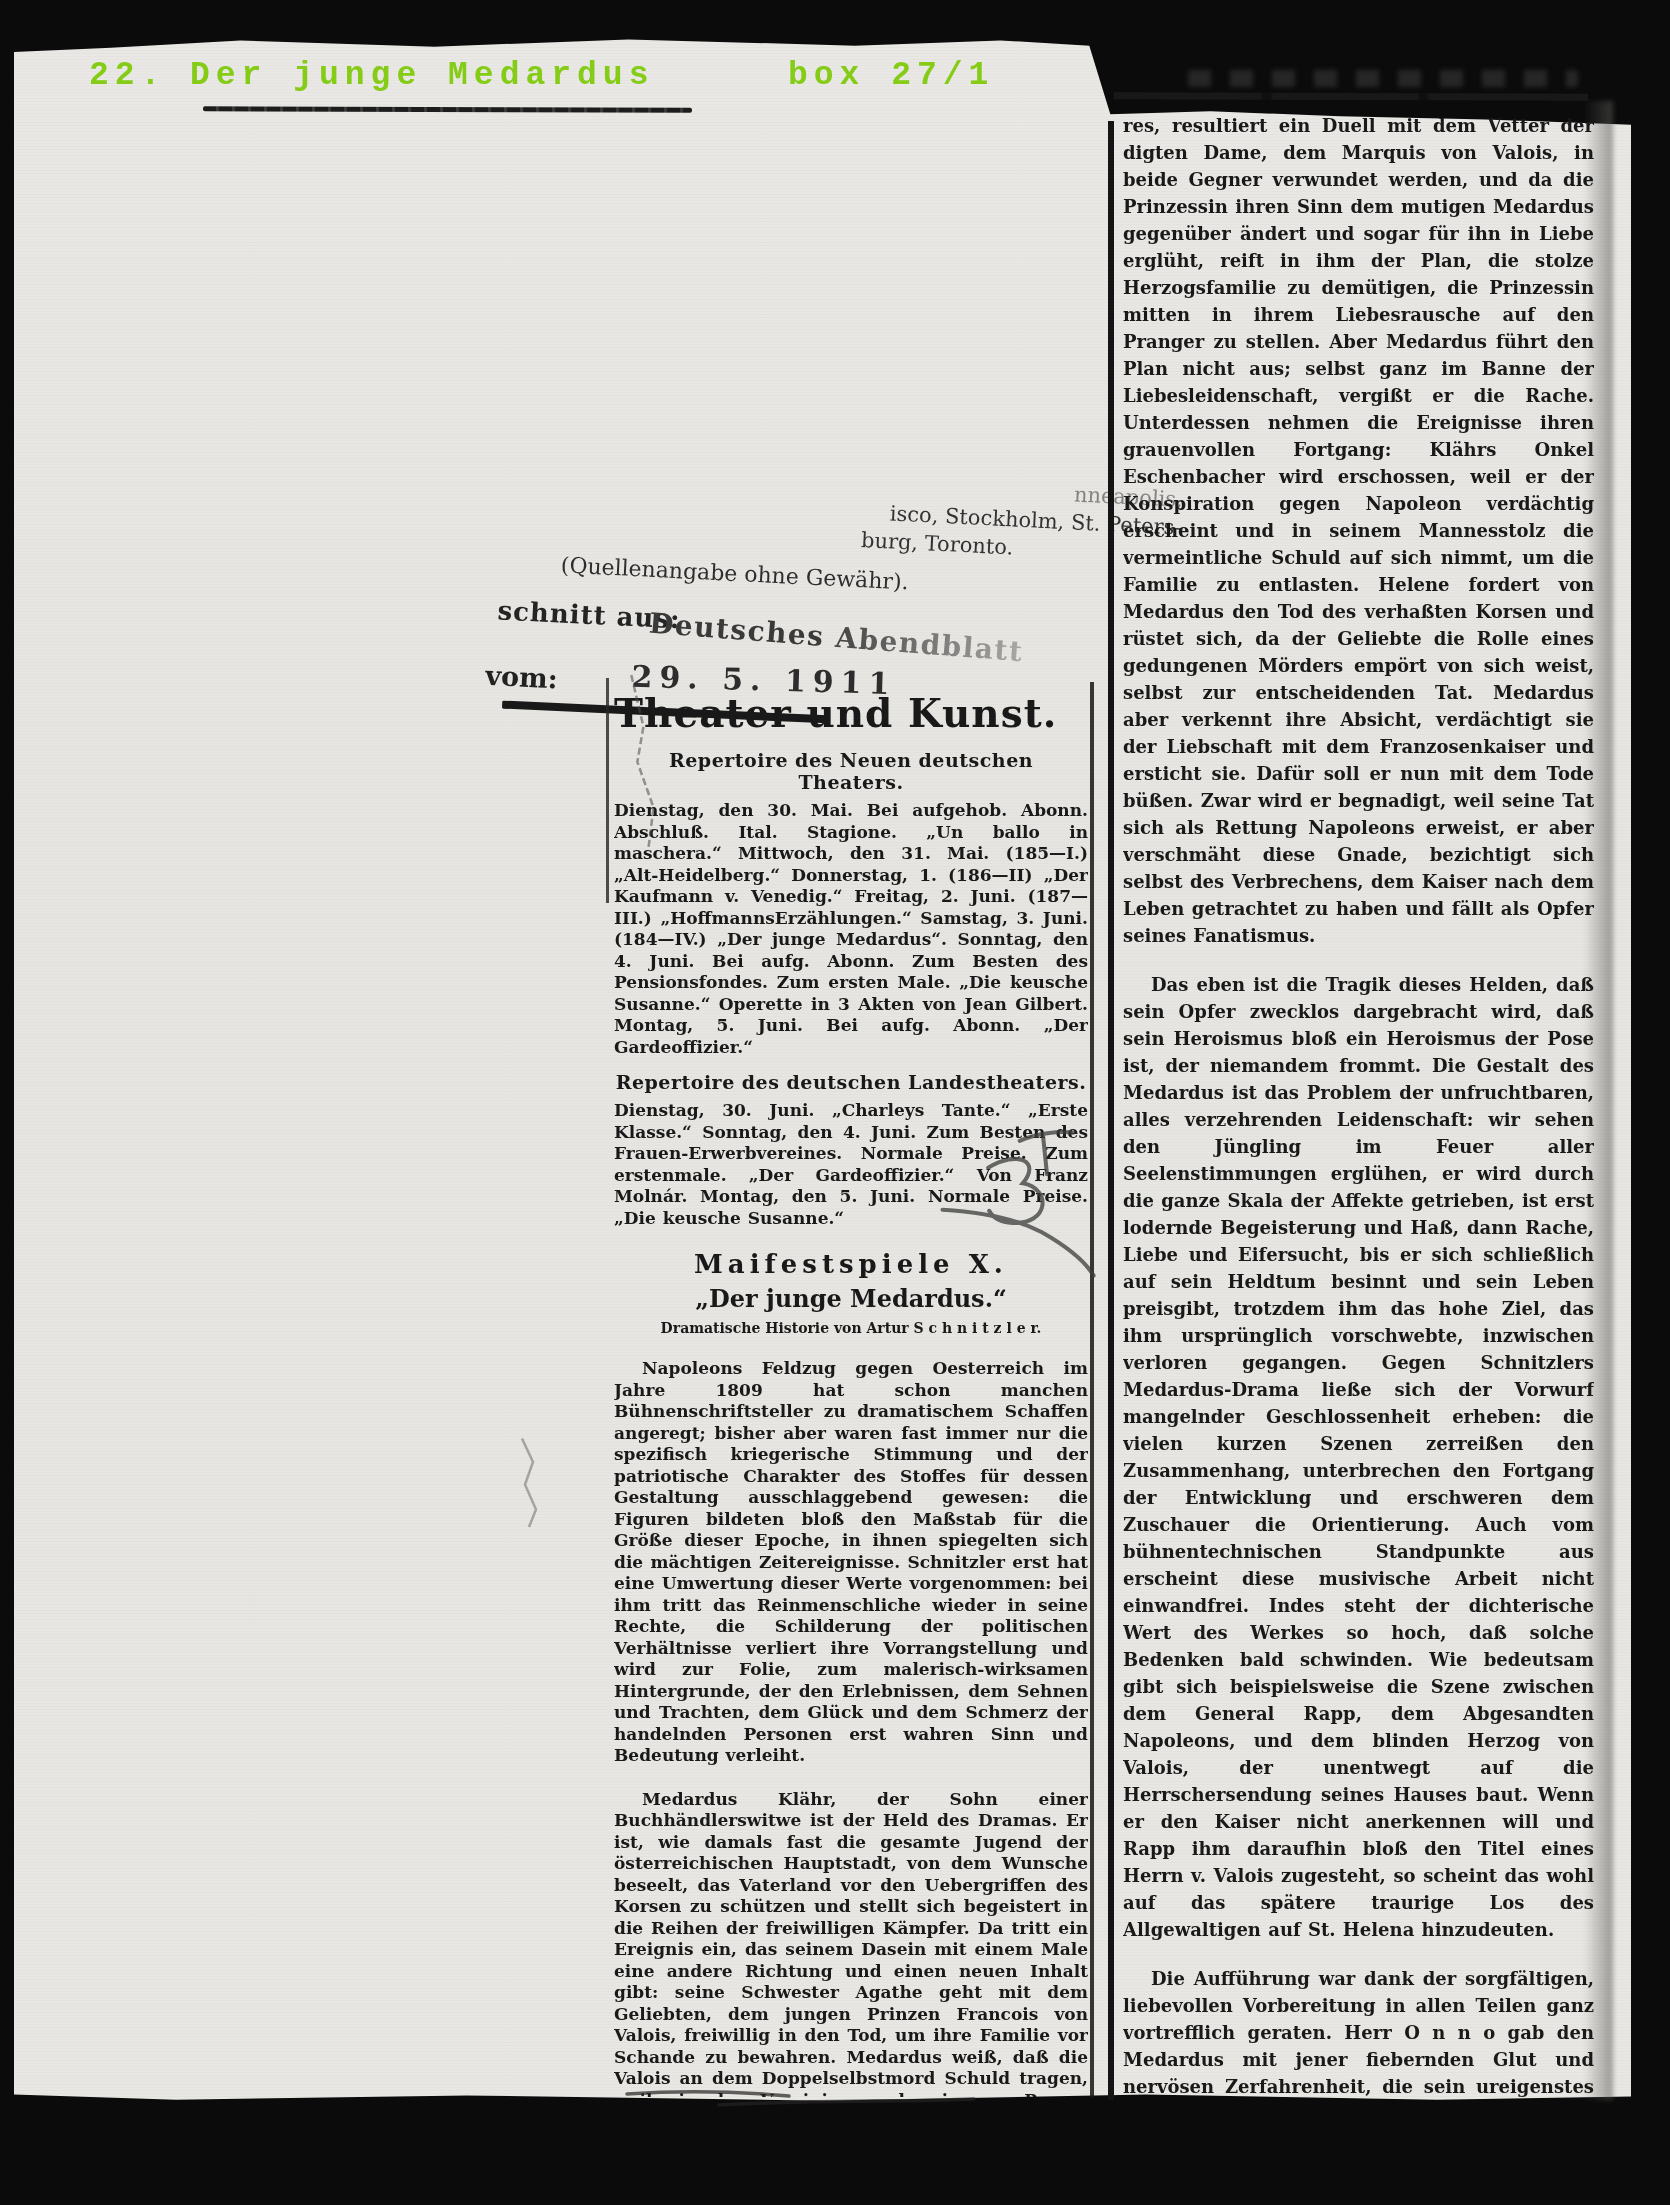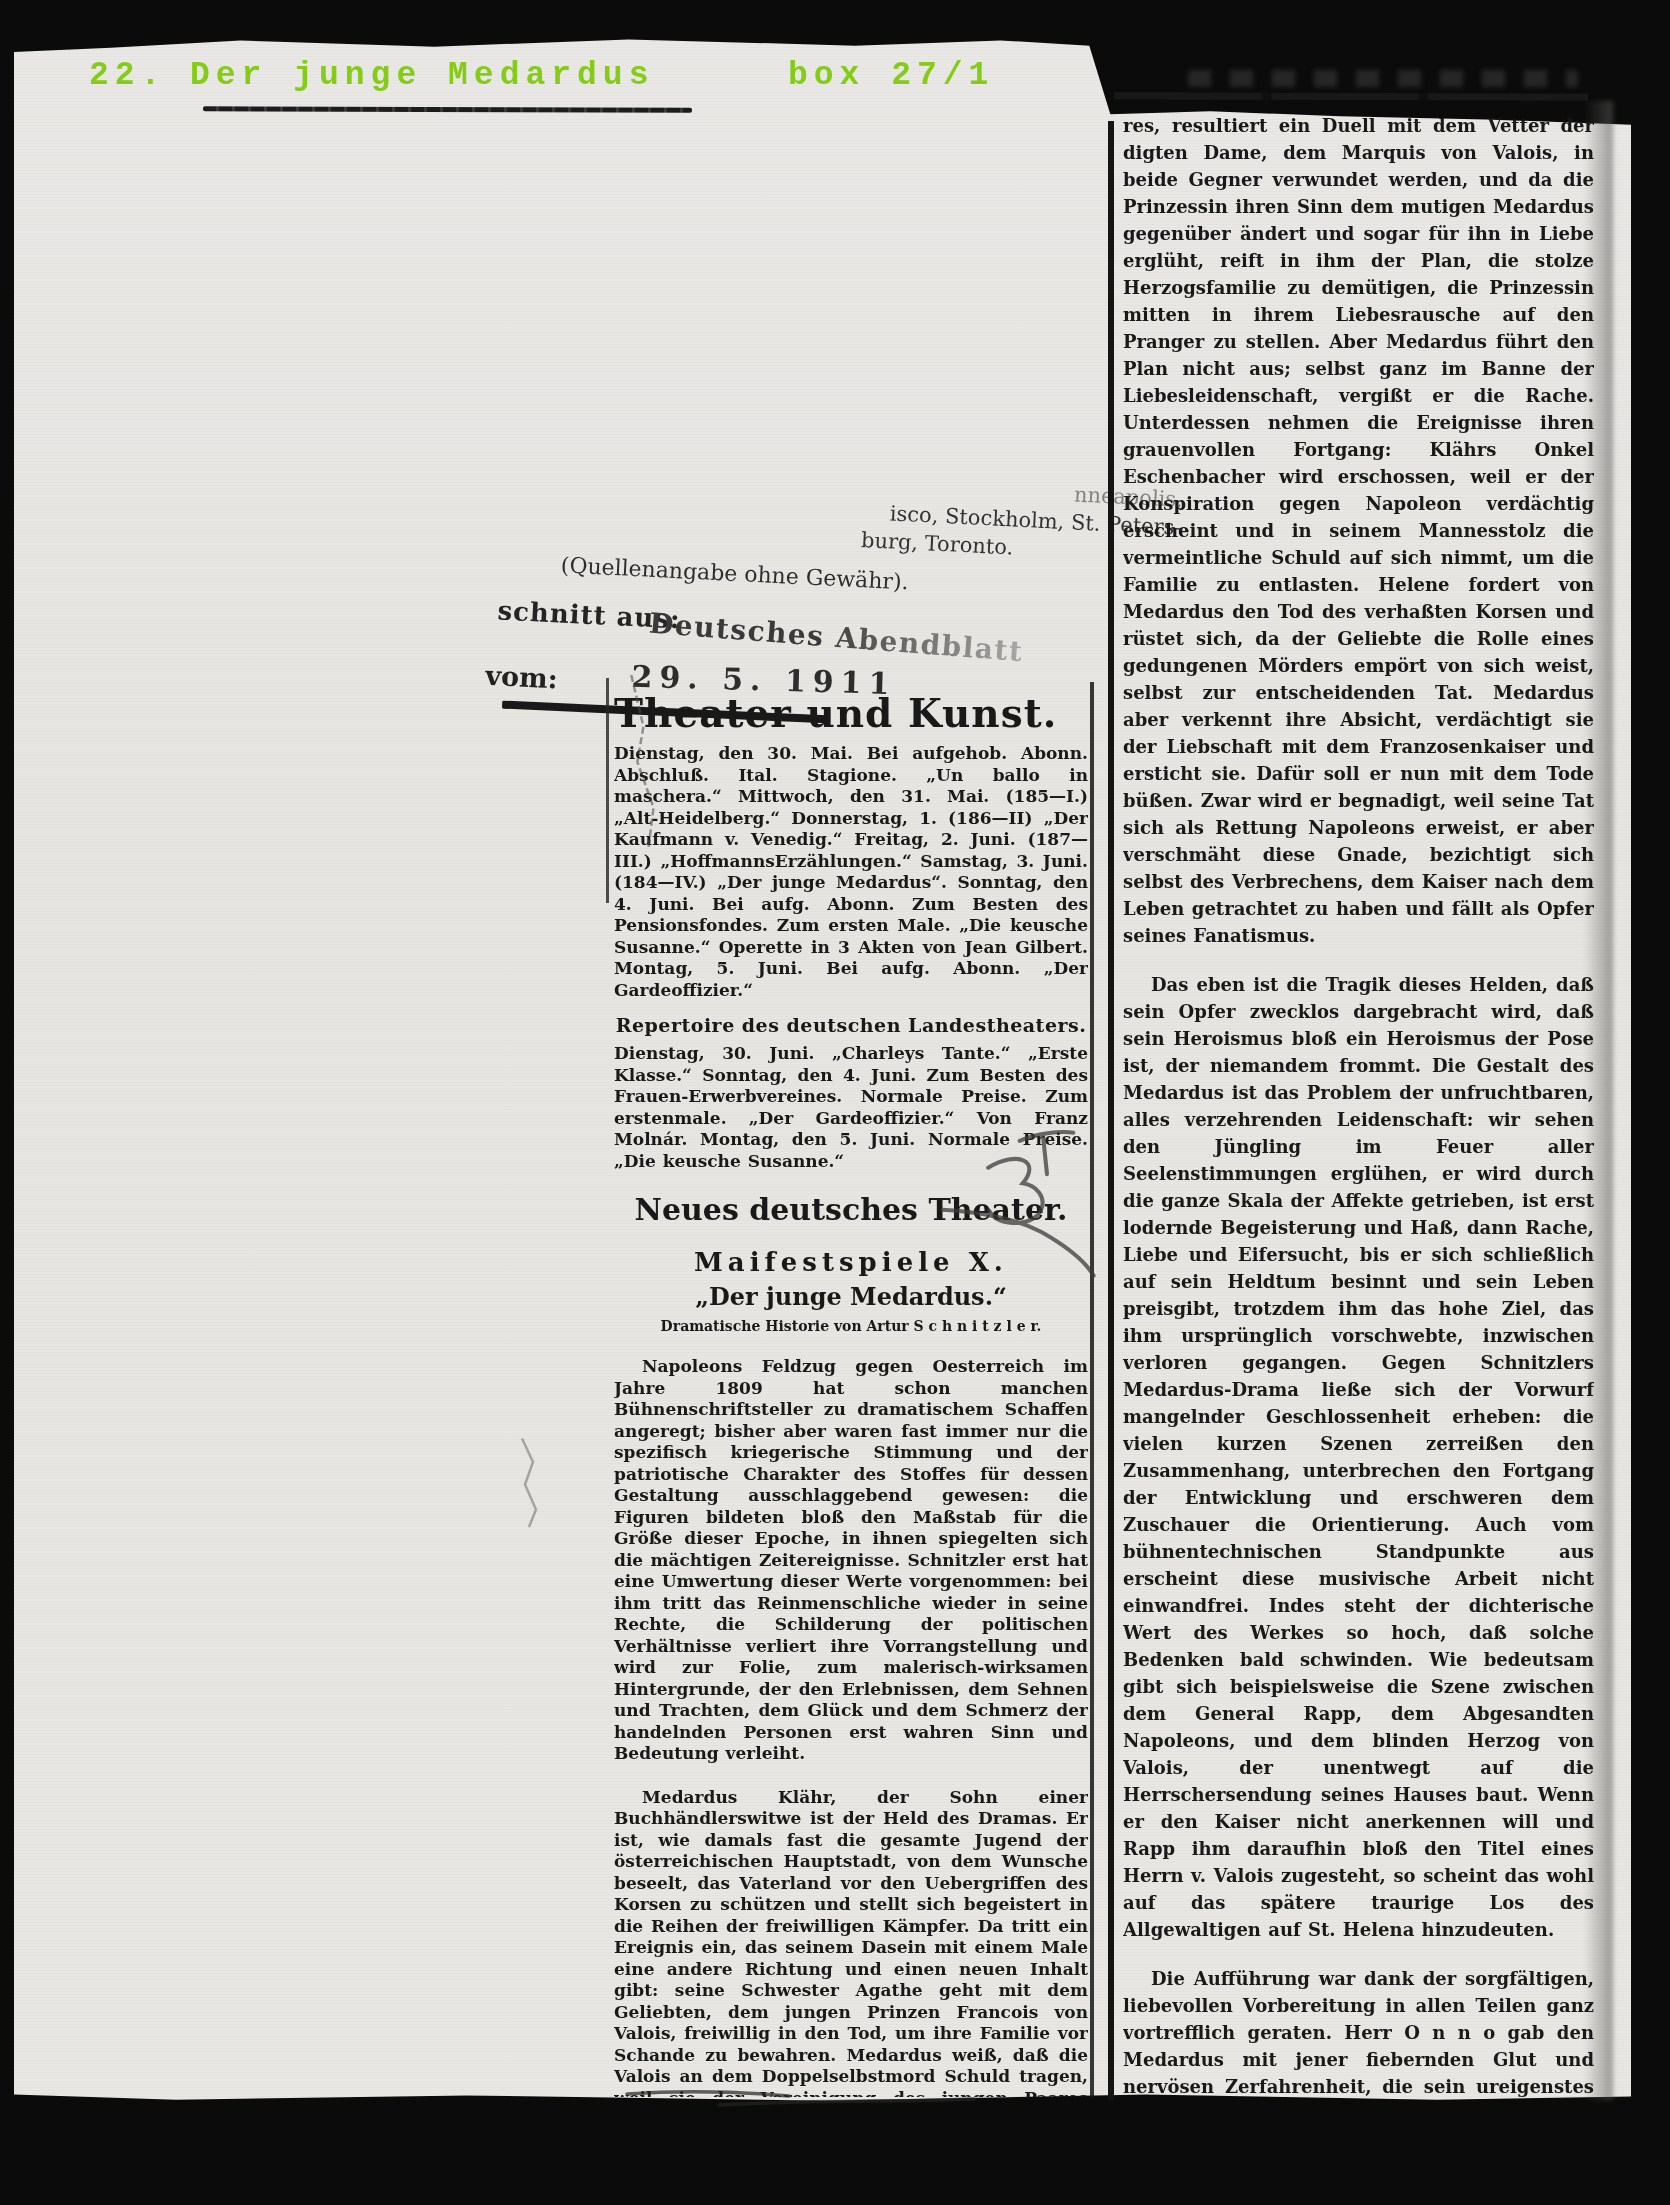--- a/index.html
+++ b/index.html
@@ -115,24 +115,24 @@
 
 <div class="rule-left-edge"></div>
 <div class="rule-mid-a"></div>
 <div class="rule-mid-b"></div>
 <div class="smudge-right"></div>
 <div class="smudge-top"></div>
 <div class="toprule-right"></div>
 
 <div class="col col-left fr">
   <div class="h-main">Theater und Kunst.</div>
+  <div class="h-sub">Repertoire des Neuen deutschen Theaters.</div>
   <div class="body-l mt">Dienstag, den 30. Mai. Bei aufgehob. Abonn. Abschluß. Ital. Stagione. „Un ballo in maschera.“ Mittwoch, den 31. Mai. (185—I.) „Alt-Heidelberg.“ Donnerstag, 1. (186—II) „Der Kaufmann v. Venedig.“ Freitag, 2. Juni. (187—III.) „HoffmannsErzählungen.“ Samstag, 3. Juni. (184—IV.) „Der junge Medardus“. Sonntag, den 4. Juni. Bei aufg. Abonn. Zum Besten des Pensionsfondes. Zum ersten Male. „Die keusche Susanne.“ Operette in 3 Akten von Jean Gilbert. Montag, 5. Juni. Bei aufg. Abonn. „Der Gardeoffizier.“</div>
   <div class="h-sub">Repertoire des deutschen Landestheaters.</div>
   <div class="body-l mt">Dienstag, 30. Juni. „Charleys Tante.“ „Erste Klasse.“ Sonntag, den 4. Juni. Zum Besten des Frauen-Erwerbvereines. Normale Preise. Zum erstenmale. „Der Gardeoffizier.“ Von Franz Molnár. Montag, den 5. Juni. Normale Preise. „Die keusche Susanne.“</div>
-  <div class="h-sec">Neues deutsches Theater.</div>
   <div class="h-mai">Maifestspiele X.</div>
   <div class="h-title">„Der junge Medardus.“</div>
   <div class="h-byline">Dramatische Historie von Artur S c h n i t z l e r.</div>
   <div class="body-l indent gap">Napoleons Feldzug gegen Oesterreich im Jahre 1809 hat schon manchen Bühnenschriftsteller zu dramatischem Schaffen angeregt; bisher aber waren fast immer nur die spezifisch kriegerische Stimmung und der patriotische Charakter des Stoffes für dessen Gestaltung ausschlaggebend gewesen: die Figuren bildeten bloß den Maßstab für die Größe dieser Epoche, in ihnen spiegelten sich die mächtigen Zeitereignisse. Schnitzler erst hat eine Umwertung dieser Werte vorgenommen: bei ihm tritt das Reinmenschliche wieder in seine Rechte, die Schilderung der politischen Verhältnisse verliert ihre Vorrangstellung und wird zur Folie, zum malerisch-wirksamen Hintergrunde, der den Erlebnissen, dem Sehnen und Trachten, dem Glück und dem Schmerz der handelnden Personen erst wahren Sinn und Bedeutung verleiht.</div>
   <div class="body-l indent gap">Medardus Klähr, der Sohn einer Buchhändlerswitwe ist der Held des Dramas. Er ist, wie damals fast die gesamte Jugend der österreichischen Hauptstadt, von dem Wunsche beseelt, das Vaterland vor den Uebergriffen des Korsen zu schützen und stellt sich begeistert in die Reihen der freiwilligen Kämpfer. Da tritt ein Ereignis ein, das seinem Dasein mit einem Male eine andere Richtung und einen neuen Inhalt gibt: seine Schwester Agathe geht mit dem Geliebten, dem jungen Prinzen Francois von Valois, freiwillig in den Tod, um ihre Familie vor Schande zu bewahren. Medardus weiß, daß die Valois an dem Doppelselbstmord Schuld tragen, weil sie der Vereinigung des jungen Paares schroff gegenüberstanden, und will nun sein Leben der Rache weihen. Die Gelegenheit, sie zu stillen, bietet sich bald: aus einem Renkontre mit der Prinzessin Helene, der Schwester des Prinzen Valois, am offenen Grabe des Liebespaa-</div>
 </div>
 
 <div class="col col-right fr">
   <div class="body-r" style="margin-top:5px">res, resultiert ein Duell mit dem Vetter der digten Dame, dem Marquis von Valois, in beide Gegner verwundet werden, und da die Prinzessin ihren Sinn dem mutigen Medardus gegenüber ändert und sogar für ihn in Liebe erglüht, reift in ihm der Plan, die stolze Herzogsfamilie zu demütigen, die Prinzessin mitten in ihrem Liebesrausche auf den Pranger zu stellen. Aber Medardus führt den Plan nicht aus; selbst ganz im Banne der Liebesleidenschaft, vergißt er die Rache. Unterdessen nehmen die Ereignisse ihren grauenvollen Fortgang: Klährs Onkel Eschenbacher wird erschossen, weil er der Konspiration gegen Napoleon verdächtig erscheint und in seinem Mannesstolz die vermeintliche Schuld auf sich nimmt, um die Familie zu entlasten. Helene fordert von Medardus den Tod des verhaßten Korsen und rüstet sich, da der Geliebte die Rolle eines gedungenen Mörders empört von sich weist, selbst zur entscheidenden Tat. Medardus aber verkennt ihre Absicht, verdächtigt sie der Liebschaft mit dem Franzosenkaiser und ersticht sie. Dafür soll er nun mit dem Tode büßen. Zwar wird er begnadigt, weil seine Tat sich als Rettung Napoleons erweist, er aber verschmäht diese Gnade, bezichtigt sich selbst des Verbrechens, dem Kaiser nach dem Leben getrachtet zu haben und fällt als Opfer seines Fanatismus.</div>
   <div class="body-r indent gap">Das eben ist die Tragik dieses Helden, daß sein Opfer zwecklos dargebracht wird, daß sein Heroismus bloß ein Heroismus der Pose ist, der niemandem frommt. Die Gestalt des Medardus ist das Problem der unfruchtbaren, alles verzehrenden Leidenschaft: wir sehen den Jüngling im Feuer aller Seelenstimmungen erglühen, er wird durch die ganze Skala der Affekte getrieben, ist erst lodernde Begeisterung und Haß, dann Rache, Liebe und Eifersucht, bis er sich schließlich auf sein Heldtum besinnt und sein Leben preisgibt, trotzdem ihm das hohe Ziel, das ihm ursprünglich vorschwebte, inzwischen verloren gegangen. Gegen Schnitzlers Medardus-Drama ließe sich der Vorwurf mangelnder Geschlossenheit erheben: die vielen kurzen Szenen zerreißen den Zusammenhang, unterbrechen den Fortgang der Entwicklung und erschweren dem Zuschauer die Orientierung. Auch vom bühnentechnischen Standpunkte aus erscheint diese musivische Arbeit nicht einwandfrei. Indes steht der dichterische Wert des Werkes so hoch, daß solche Bedenken bald schwinden. Wie bedeutsam gibt sich beispielsweise die Szene zwischen dem General Rapp, dem Abgesandten Napoleons, und dem blinden Herzog von Valois, der unentwegt auf die Herrschersendung seines Hauses baut. Wenn er den Kaiser nicht anerkennen will und Rapp ihm daraufhin bloß den Titel eines Herrn v. Valois zugesteht, so scheint das wohl auf das spätere traurige Los des Allgewaltigen auf St. Helena hinzudeuten.</div>

